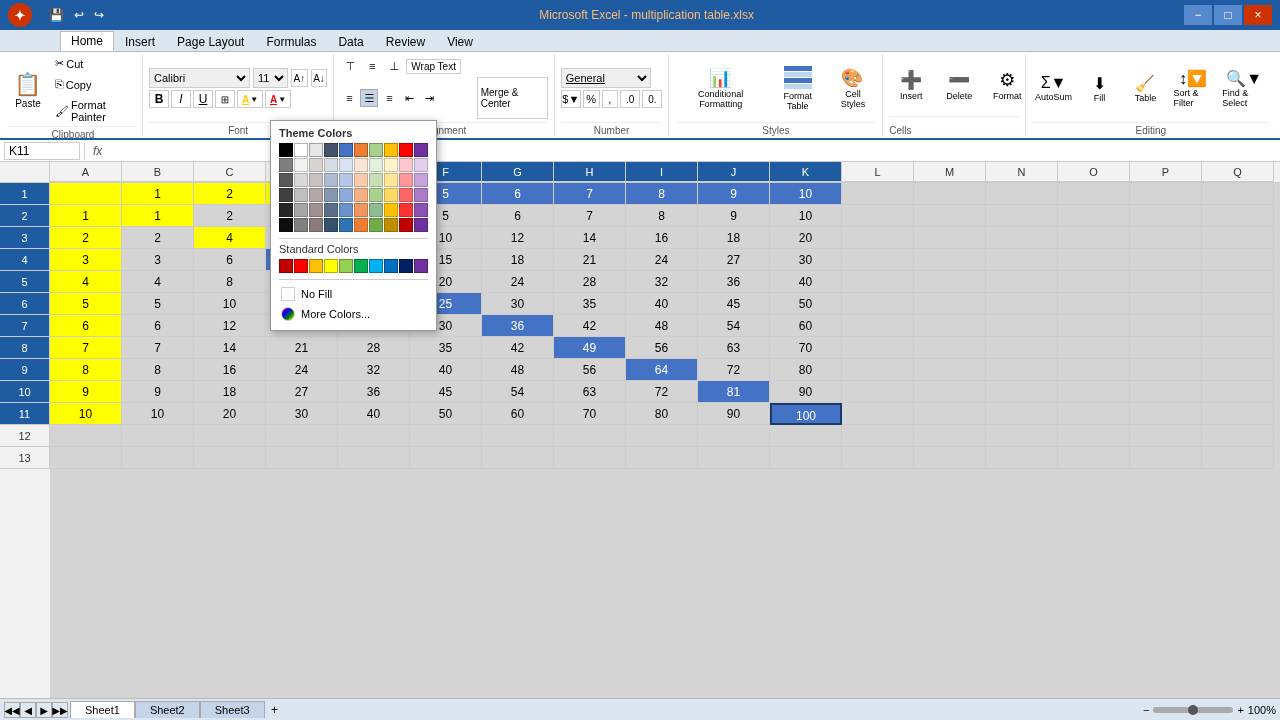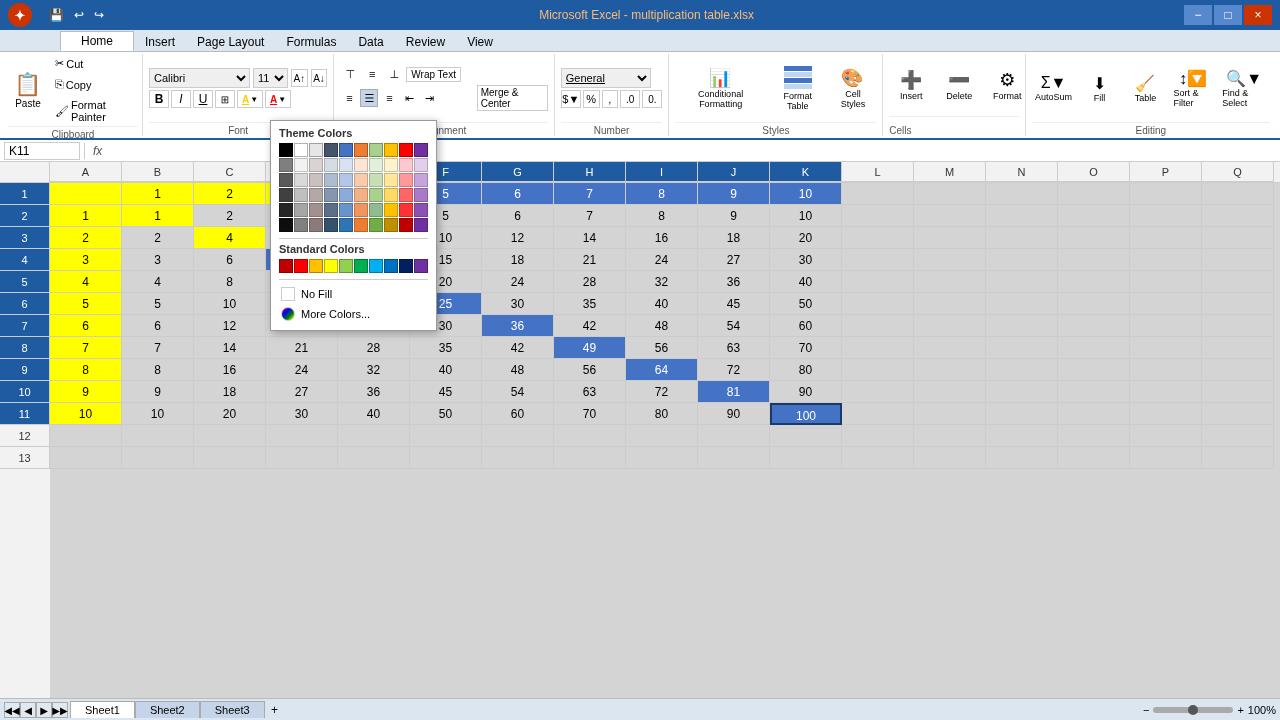--- a/index.html
+++ b/index.html
@@ -65,21 +65,21 @@
     </div>
     <div class="title" style="color:#fdba74;font-size:12px;">Microsoft Excel - multiplication table.xlsx</div>
     <div style="display:flex;gap:2px;">
       <div style="width:28px;height:20px;background:#5588cc;display:flex;align-items:center;justify-content:center;cursor:pointer;color:white;font-size:12px;">−</div>
       <div style="width:28px;height:20px;background:#5588cc;display:flex;align-items:center;justify-content:center;cursor:pointer;color:white;font-size:12px;">□</div>
       <div style="width:28px;height:20px;background:#cc3300;display:flex;align-items:center;justify-content:center;cursor:pointer;color:white;font-size:12px;">×</div>
     </div>
   </div>
 
   <div class="ribbon-tabs">
-    <div class="ribbon-tab" style="background:white;border:1px solid #bbb;border-bottom:1px solid white;font-size:12px;padding:2px 20px;">Home</div>
+    <div class="ribbon-tab" style="background:white;border:1px solid #bbb;border-bottom:1px solid white;font-size:12px;padding:2px 10px;">Home</div>
     <div class="ribbon-tab" style="font-size:12px;padding:2px 10px;">Insert</div>
     <div class="ribbon-tab" style="font-size:12px;padding:2px 10px;">Page Layout</div>
     <div class="ribbon-tab" style="font-size:12px;padding:2px 10px;">Formulas</div>
     <div class="ribbon-tab" style="font-size:12px;padding:2px 10px;">Data</div>
     <div class="ribbon-tab" style="font-size:12px;padding:2px 10px;">Review</div>
     <div class="ribbon-tab" style="font-size:12px;padding:2px 10px;">View</div>
   </div>
 
   <div class="ribbon" style="height:88px;background:white;border-bottom:2px solid #1f5ba0;display:flex;padding:2px 4px;gap:0px;align-items:stretch;">
 
@@ -135,21 +135,21 @@
           <div class="align-btn">≡</div>
           <div class="align-btn">⊥</div>
           <div style="padding:1px 4px;border:1px solid #ccc;font-size:10px;cursor:pointer;">Wrap Text</div>
         </div>
         <div style="display:flex;gap:2px;align-items:center;">
           <div class="align-btn">≡</div>
           <div class="align-btn active" style="background:#c5d4e8;">☰</div>
           <div class="align-btn">≡</div>
           <div class="align-btn">⇤</div>
           <div class="align-btn">⇥</div>
-          <div style="padding:1px 3px;border:1px solid #ccc;font-size:10px;cursor:pointer;margin-left:36px;">Merge &amp; Center</div>
+          <div style="padding:9px 3px;border:1px solid #ccc;font-size:10px;cursor:pointer;margin-left:36px;">Merge &amp; Center</div>
         </div>
       </div>
       <div style="font-size:10px;text-align:center;color:#555;border-top:1px solid #eee;padding-top:2px;">Alignment</div>
     </div>
 
     <div style="display:flex;flex-direction:column;border-right:1px solid #ddd;padding:0 6px;min-width:100px;">
       <div style="display:flex;flex-direction:column;flex:1;gap:2px;justify-content:center;">
         <div style="display:flex;gap:2px;align-items:center;text-decoration:underline;">
           <select style="width:90px;height:20px;font-size:11px;border:1px solid #ccc;">
             <option>General</option>
@@ -647,21 +647,21 @@
           <div style="width:14px;height:14px;background:#ed7d31;cursor:pointer;border:1px solid rgba(0,0,0,0.2);"></div>
           <div style="width:14px;height:14px;background:#70ad47;cursor:pointer;border:1px solid rgba(0,0,0,0.2);"></div>
           <div style="width:14px;height:14px;background:#bf8f00;cursor:pointer;border:1px solid rgba(0,0,0,0.2);"></div>
           <div style="width:14px;height:14px;background:#c00000;cursor:pointer;border:1px solid rgba(0,0,0,0.2);"></div>
           <div style="width:14px;height:14px;background:#6e2fa0;cursor:pointer;border:1px solid rgba(0,0,0,0.2);"></div>
         </div>
       </div>
 
       <div style="height:1px;background:#ccc;margin:4px 0;"></div>
 
-      <div style="font-size:11px;font-weight:bold;color:#333;margin-bottom:4px;">Standard Colors</div>
+      <div style="font-size:11px;font-weight:normal;color:#333;margin-bottom:4px;">Standard Colors</div>
 
       <div style="display:flex;gap:1px;margin-bottom:6px;">
         <div style="width:14px;height:14px;background:#c00000;cursor:pointer;border:1px solid rgba(0,0,0,0.3);"></div>
         <div style="width:14px;height:14px;background:#ff0000;cursor:pointer;border:1px solid rgba(0,0,0,0.3);"></div>
         <div style="width:14px;height:14px;background:#ffc000;cursor:pointer;border:1px solid rgba(0,0,0,0.3);"></div>
         <div style="width:14px;height:14px;background:#ffff00;cursor:pointer;border:1px solid rgba(0,0,0,0.3);"></div>
         <div style="width:14px;height:14px;background:#92d050;cursor:pointer;border:1px solid rgba(0,0,0,0.3);"></div>
         <div style="width:14px;height:14px;background:#00b050;cursor:pointer;border:1px solid rgba(0,0,0,0.3);"></div>
         <div style="width:14px;height:14px;background:#00b0f0;cursor:pointer;border:1px solid rgba(0,0,0,0.3);"></div>
         <div style="width:14px;height:14px;background:#0070c0;cursor:pointer;border:1px solid rgba(0,0,0,0.3);"></div>

